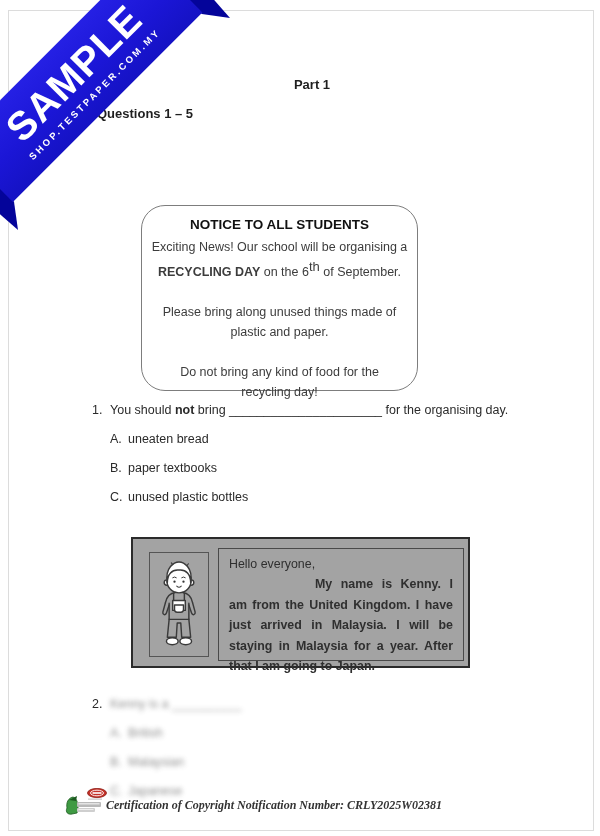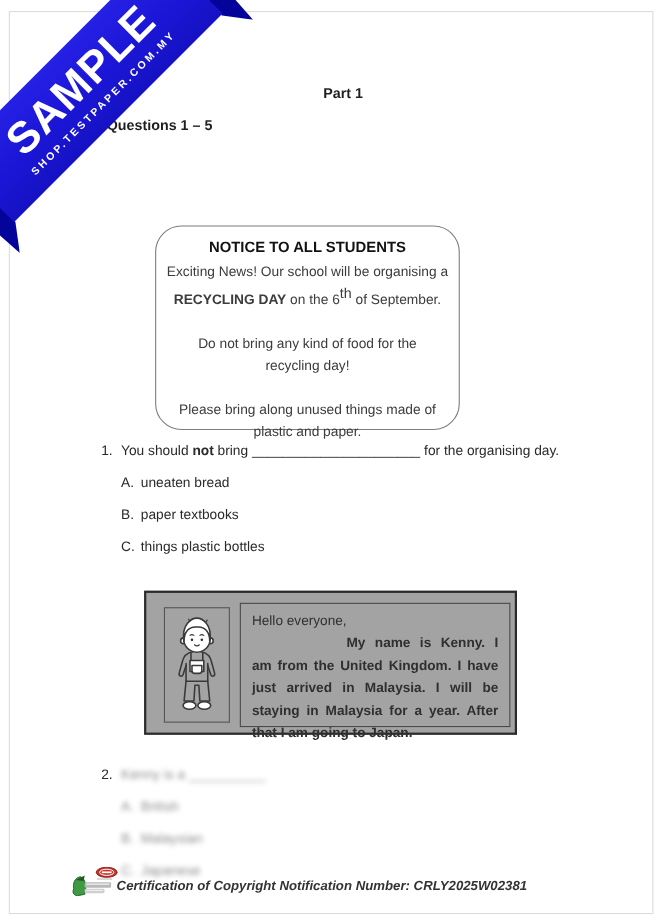--- a/index.html
+++ b/index.html
@@ -61,21 +61,21 @@
     border:1.6px solid #4a4a4a;padding:5px 10px 0 10px;
     font-size:12.4px;line-height:20.4px;color:#2f2f2f;
   }
   .speech .body{margin:0;text-align:justify;text-indent:86px;font-weight:bold;}
   
   .footer{position:absolute;left:0;bottom:14px;width:100%;height:32px;}
   .logo-green{position:absolute;left:63px;top:4px;}
   .logo-red{position:absolute;left:86px;top:-2px;}
   .cert{
     position:absolute;left:106px;top:8px;
-    font-family:Liberation Sans, sans-serif;font-style:italic;font-weight:bold;
+    font-family:Liberation Serif, serif;font-style:italic;font-weight:bold;
     font-size:12px;color:#333;
   }
 </style>
 </head>
 <body>
 
 <div class="canvas">
 
   <div class="sheet"></div>
 
@@ -88,42 +88,42 @@
     </div>
   </div>
 
   <div class="part-title">Part 1</div>
   <div class="q-range">Questions 1 – 5</div>
 
   <div class="notice">
     <div class="notice-title">NOTICE TO ALL STUDENTS</div>
     <p><span>Exciting News! Our school will be organising a</span><br>
       <b>RECYCLING DAY</b><span> on the 6</span><sup>th</sup><span> of September.</span></p>
+    <p><span>Please bring along unused things made of</span><br>
+      <span>plastic and paper.</span></p>
     <p><span>Do not bring any kind of food for the</span><br>
       <span>recycling day!</span></p>
-    <p><span>Please bring along unused things made of</span><br>
-      <span>plastic and paper.</span></p>
   </div>
 
   <div class="question q1">
     <div class="q-line">
       <span class="q-num">1.</span>
       <span><span>You should</span> <b>not</b> <span>bring</span> <span class="blank">______________________</span> <span>for the organising day.</span></span>
     </div>
     <div class="opt">
       <span class="opt-letter">A.</span>
       <span>uneaten bread</span>
     </div>
     <div class="opt">
       <span class="opt-letter">B.</span>
       <span>paper textbooks</span>
     </div>
     <div class="opt">
       <span class="opt-letter">C.</span>
-      <span>things plastic bottles</span>
+      <span>unused plastic bottles</span>
     </div>
   </div>
 
   <div class="kenny">
     <div class="boy-frame">
       <svg width="52" height="96" viewBox="0 0 58 104">
         <g fill="none" stroke="#3a3a3a" stroke-width="1.6" stroke-linecap="round" stroke-linejoin="round">
           <circle cx="15.5" cy="27" r="3" fill="#fff"></circle>
           <circle cx="42.5" cy="27" r="3" fill="#fff"></circle>
           <circle cx="29" cy="25" r="13.5" fill="#fff"></circle>

